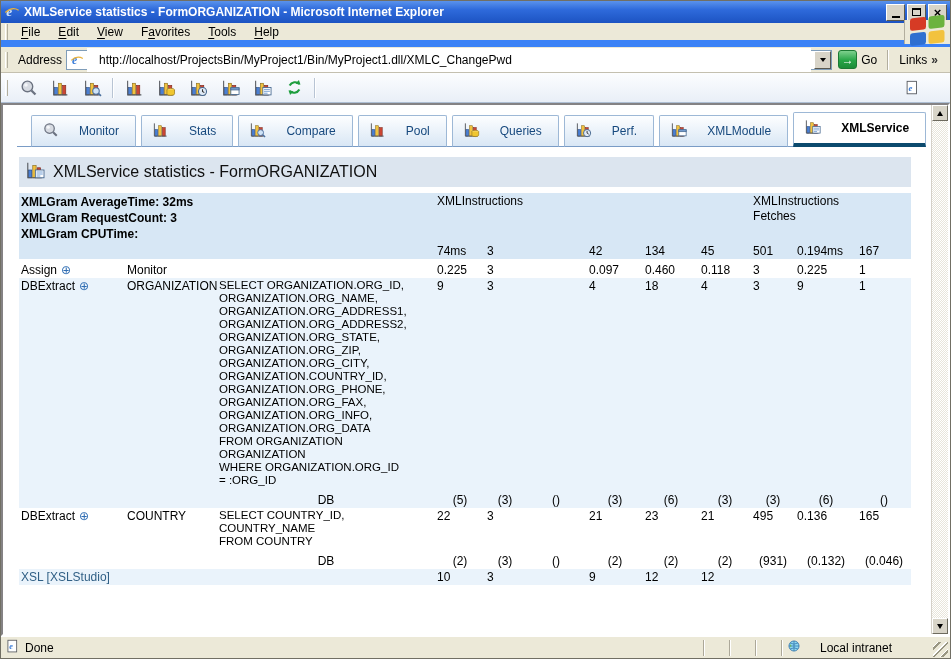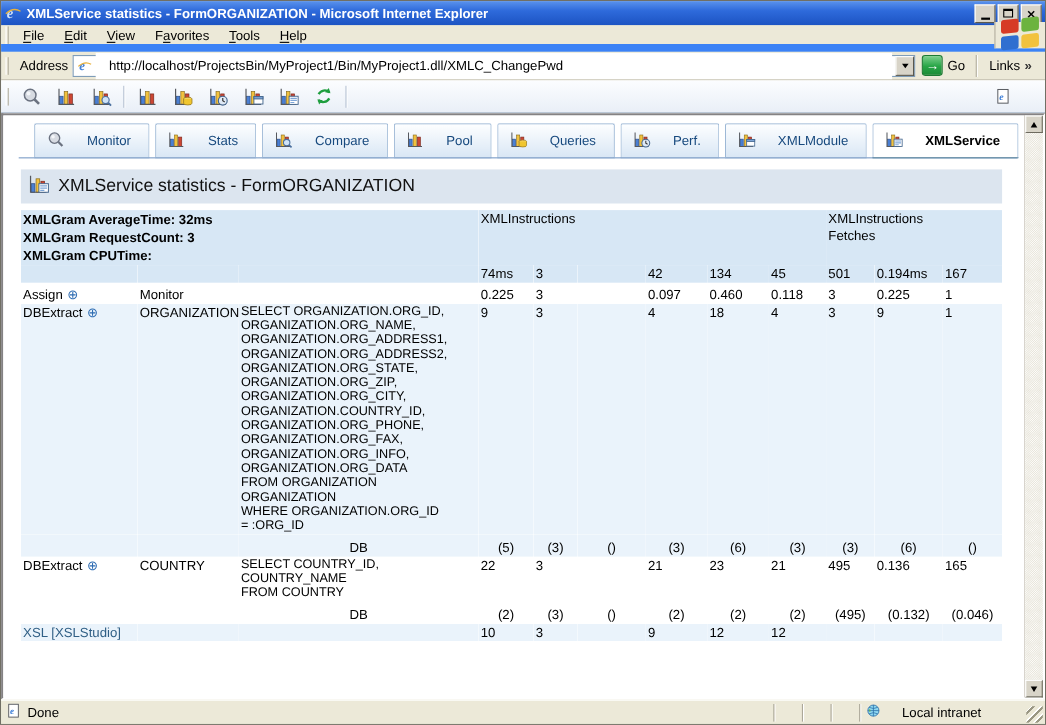--- a/index.html
+++ b/index.html
@@ -65,21 +65,21 @@
   .page { flex:1; min-width:0; background:#fff; overflow:hidden; padding:5px 6px 0 14px; }
 
   
   .tabs { display:flex; align-items:flex-end; gap:5px; padding:2px 0 0 14px;
     border-bottom:1px solid #7a9cc6; }
   .tab { display:flex; align-items:center; gap:20px; padding:5px 16px 5px 10px;
     background:linear-gradient(180deg,#fdfeff,#d9e7f5); border:1px solid #9db8d6;
     border-bottom:1px solid #7a9cc6; margin-bottom:-1px; border-radius:2px 2px 0 0;
     font-size:12px; color:#17497e; cursor:default; white-space:nowrap; }
   .tab svg { width:17px; height:17px; }
-  .tab.active { background:#fff; border-bottom:1px solid #0c4a6e; font-weight:bold; color:#000; }
+  .tab.active { background:#fff; border-bottom:4px solid #0c4a6e; font-weight:bold; color:#000; }
 
   
   .heading { margin:10px 0 6px 2px; width:892px; background:#dce5ef; padding:3px 6px;
     display:flex; align-items:center; gap:8px; font-size:16px; color:#101010; }
   .heading svg { width:20px; height:20px; }
 
   
   table.stats { margin-left:2px; width:892px; table-layout:fixed; border-collapse:collapse;
     font-size:12px; color:#000; }
   table.stats td, table.stats th { padding:1px 2px; vertical-align:top; text-align:left;
@@ -517,21 +517,21 @@
             <tr class="subrow">
               <td></td>
               <td></td>
               <td class="stmt">DB</td>
               <td class="num">(2)</td>
               <td class="num">(3)</td>
               <td class="num">()</td>
               <td class="num">(2)</td>
               <td class="num">(2)</td>
               <td class="num">(2)</td>
-              <td class="num">(495)</td>
+              <td class="num">(931)</td>
               <td class="num">(0.132)</td>
               <td class="num">(0.046)</td>
             </tr>
             <tr class="shaded">
               <td><span class="kind-link">XSL [XSLStudio]</span></td>
               <td></td>
               <td class="stmt"></td>
               <td class="num">10</td>
               <td class="num">3</td>
               <td class="num"></td>

